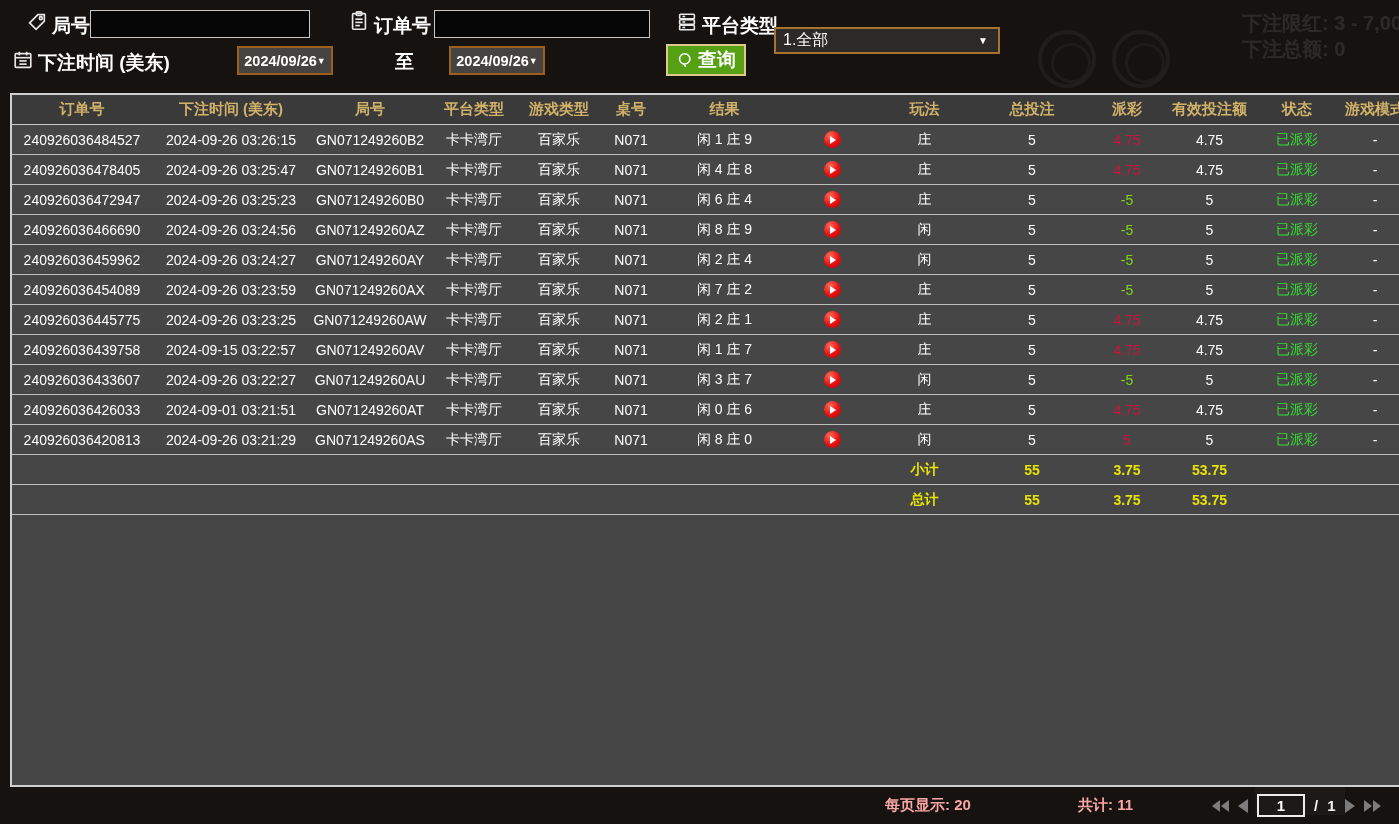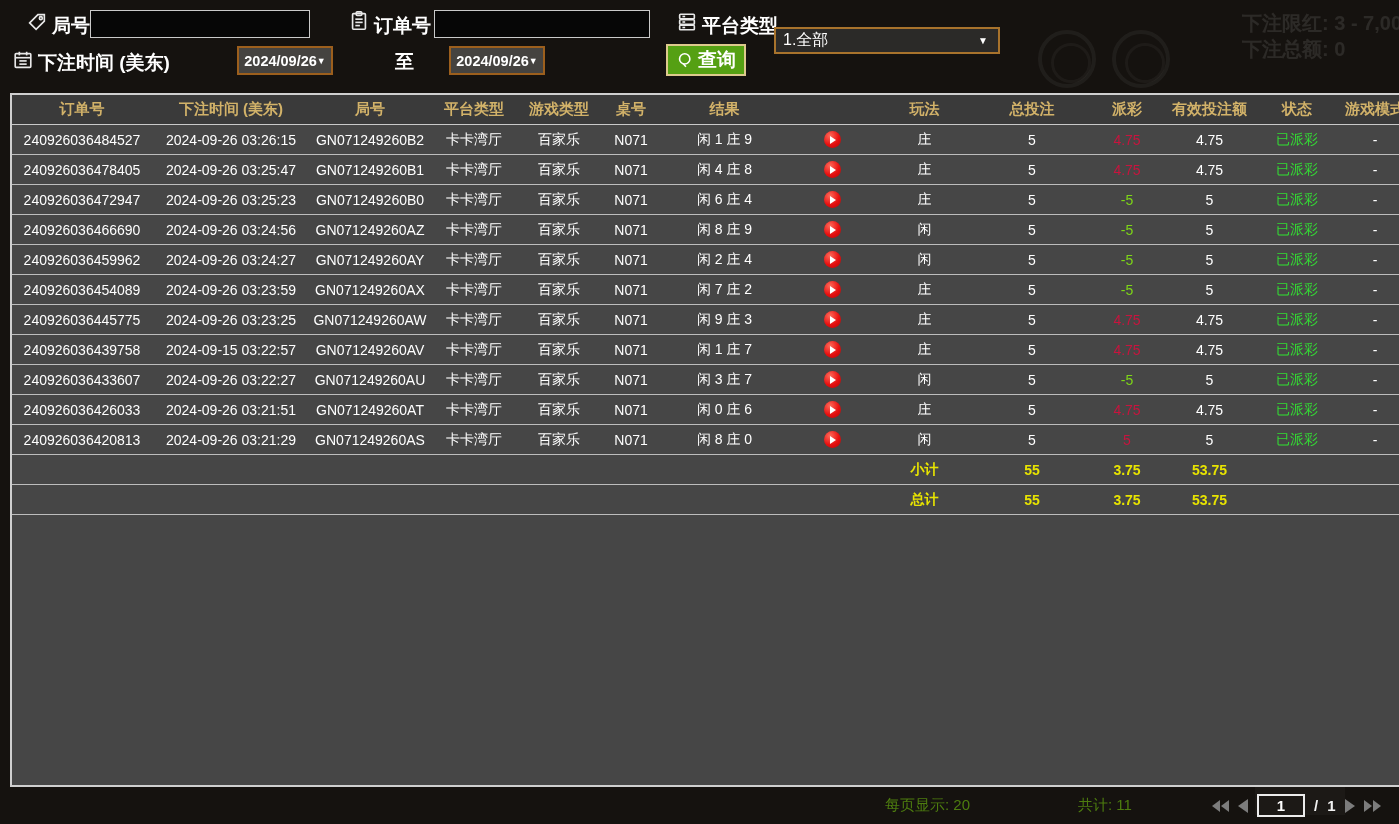--- a/index.html
+++ b/index.html
@@ -81,21 +81,21 @@
     background:radial-gradient(circle at 35% 28%, #ff6a5a, #e51010 55%, #b50505 100%);
     position:relative; cursor:pointer; display:inline-block;
   }
   .play-btn::after {
     content:""; position:absolute; left:6.5px; top:4.5px;
     border-left:6px solid #fff; border-top:4px solid transparent; border-bottom:4px solid transparent;
   }
 
   
   .footer { position:absolute; left:0; right:0; bottom:0; height:37px; }
-  .ftext { position:absolute; top:9px; font-size:15px; font-weight:400; color:#4d7c0f; white-space:nowrap; }
+  .ftext { position:absolute; top:9px; font-size:15px; font-weight:700; color:#fca5a5; white-space:nowrap; }
   .pager { position:absolute; left:1212px; top:7px; display:flex; align-items:center; gap:9px; }
   .tri { width:0; height:0; border-top:7px solid transparent; border-bottom:7px solid transparent; }
   .tri.l { border-right:10px solid #7c7c7c; }
   .tri.r { border-left:10px solid #7c7c7c; }
   .tri.sm.l { border-top-width:6px; border-bottom-width:6px; border-right-width:8px; }
   .tri.sm.r { border-top-width:6px; border-bottom-width:6px; border-left-width:8px; }
   .dbl { display:flex; gap:1px; cursor:pointer; }
   .arrow-btn { cursor:pointer; display:flex; align-items:center; }
   .page-box {
     width:48px; height:23px; border:2px solid #ececec; background:transparent;
@@ -314,21 +314,21 @@
           <div class="cell c13 status">已派彩</div>
           <div class="cell c14">-</div>
         </div>
         <div class="trow">
           <div class="cell c1">240926036445775</div>
           <div class="cell c2">2024-09-26 03:23:25</div>
           <div class="cell c3">GN071249260AW</div>
           <div class="cell c4">卡卡湾厅</div>
           <div class="cell c5">百家乐</div>
           <div class="cell c6">N071</div>
-          <div class="cell c7">闲 9 庄 3</div>
+          <div class="cell c7">闲 2 庄 1</div>
           <div class="cell c8">
             <span class="play-btn"></span>
           </div>
           <div class="cell c9">庄</div>
           <div class="cell c10">5</div>
           <div class="cell c11 pos">4.75</div>
           <div class="cell c12">4.75</div>
           <div class="cell c13 status">已派彩</div>
           <div class="cell c14">-</div>
         </div>
@@ -363,21 +363,21 @@
           </div>
           <div class="cell c9">闲</div>
           <div class="cell c10">5</div>
           <div class="cell c11 neg">-5</div>
           <div class="cell c12">5</div>
           <div class="cell c13 status">已派彩</div>
           <div class="cell c14">-</div>
         </div>
         <div class="trow">
           <div class="cell c1">240926036426033</div>
-          <div class="cell c2">2024-09-26 03:21:51</div>
+          <div class="cell c2">2024-09-01 03:21:51</div>
           <div class="cell c3">GN071249260AT</div>
           <div class="cell c4">卡卡湾厅</div>
           <div class="cell c5">百家乐</div>
           <div class="cell c6">N071</div>
           <div class="cell c7">闲 0 庄 6</div>
           <div class="cell c8">
             <span class="play-btn"></span>
           </div>
           <div class="cell c9">庄</div>
           <div class="cell c10">5</div>

